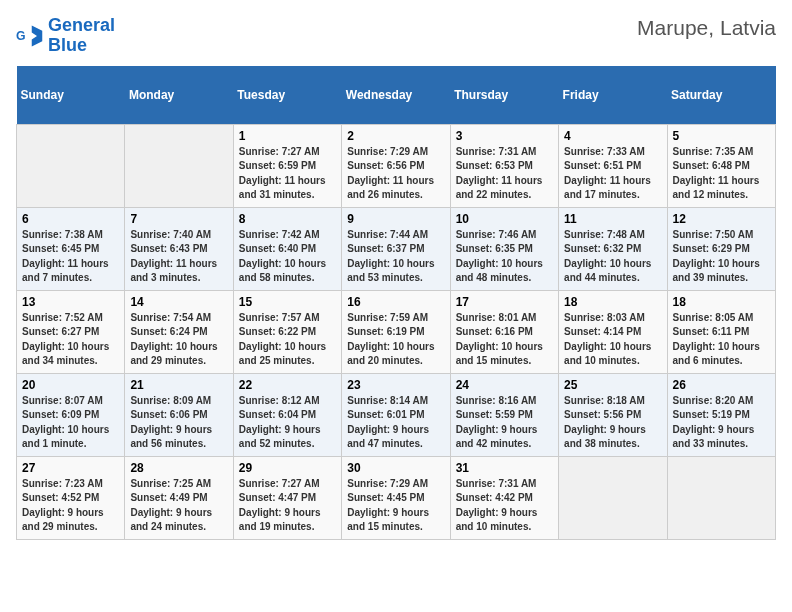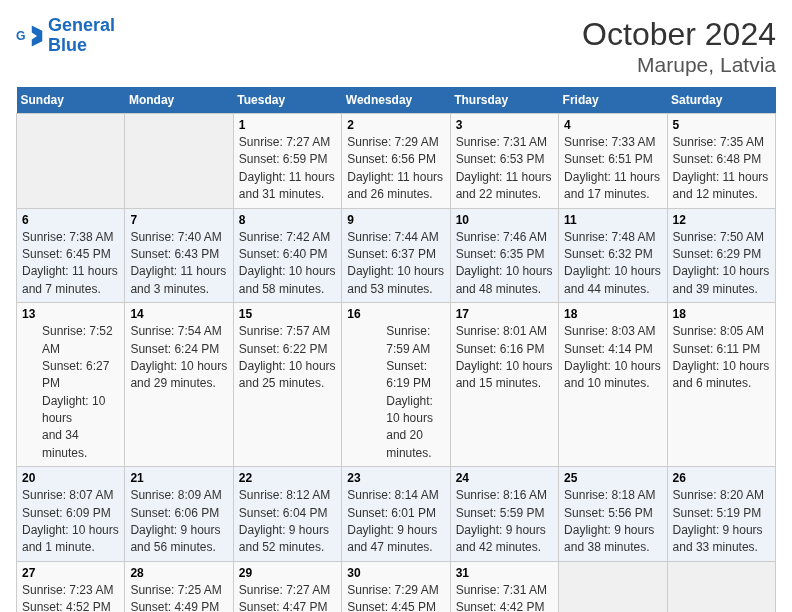--- a/index.html
+++ b/index.html
@@ -43,62 +43,62 @@
       color: #555;
     }
     table {
       width: 100%;
       border-collapse: collapse;
       font-size: 11px;
     }
     thead tr th {
       background: #2b6cb0;
       color: #fff;
-      padding: 6px 4px;
+      padding: 22px 4px;
       text-align: left;
       font-size: 12px;
       font-weight: bold;
     }
     tbody tr td {
       border: 1px solid #ccc;
       vertical-align: top;
       padding: 4px 5px;
       height: 80px;
       width: 14.28%;
     }
     tbody tr:nth-child(odd) td { background: #f9f9f9; }
     tbody tr:nth-child(even) td { background: #eef3f9; }
     .day-num {
       font-weight: bold;
       font-size: 12px;
       margin-bottom: 2px;
     }
     .day-info {
-      font-size: 12px;
+      font-size: 10px;
       color: #333;
       line-height: 1.45;
+      font-weight: bold;
     }
     td.empty { background: #f0f0f0 !important; }
   </style>
 </head>
 <body>
 
 <div class="header">
   <div class="logo">
     <svg class="logo-icon" viewBox="0 0 32 32">
       <text x="0" y="20" font-size="14" font-weight="bold" fill="#1a6abf">G</text>
       <polygon points="18,4 30,10 30,22 18,28 18,20 24,16 18,12" fill="#1a6abf"></polygon>
     </svg>
     <div class="logo-text">
       <div><span>General</span></div>
       <div style="color:#1a6abf;">Blue</div>
     </div>
   </div>
   <div class="title-block">
-    <div class="month-title">October 2024</div>
     <div class="subtitle">Marupe, Latvia</div>
   </div>
 </div>
 
 <table>
   <thead>
     <tr>
     <th>Sunday</th>
         <th>Monday</th>
         <th>Tuesday</th>
@@ -195,42 +195,42 @@
           <div class="day-num">12</div>
           <div class="day-info" style="white-space: pre-line;">Sunrise: 7:50 AM
 Sunset: 6:29 PM
 Daylight: 10 hours
 and 39 minutes.</div>
         </td>
       </tr>
       <tr>
         <td>
           <div class="day-num">13</div>
-          <div class="day-info" style="white-space: pre-line; margin-left: 20px;">Sunrise: 7:52 AM
+          <div class="day-info" style="white-space: pre-line;">Sunrise: 7:52 AM
 Sunset: 6:27 PM
 Daylight: 10 hours
 and 34 minutes.</div>
         </td>
         <td>
           <div class="day-num">14</div>
           <div class="day-info" style="white-space: pre-line;">Sunrise: 7:54 AM
 Sunset: 6:24 PM
 Daylight: 10 hours
 and 29 minutes.</div>
         </td>
         <td>
           <div class="day-num">15</div>
           <div class="day-info" style="white-space: pre-line;">Sunrise: 7:57 AM
 Sunset: 6:22 PM
 Daylight: 10 hours
 and 25 minutes.</div>
         </td>
         <td>
           <div class="day-num">16</div>
-          <div class="day-info" style="white-space: pre-line; margin-left: 39px;">Sunrise: 7:59 AM
+          <div class="day-info" style="white-space: pre-line;">Sunrise: 7:59 AM
 Sunset: 6:19 PM
 Daylight: 10 hours
 and 20 minutes.</div>
         </td>
         <td>
           <div class="day-num">17</div>
           <div class="day-info" style="white-space: pre-line;">Sunrise: 8:01 AM
 Sunset: 6:16 PM
 Daylight: 10 hours
 and 15 minutes.</div>

